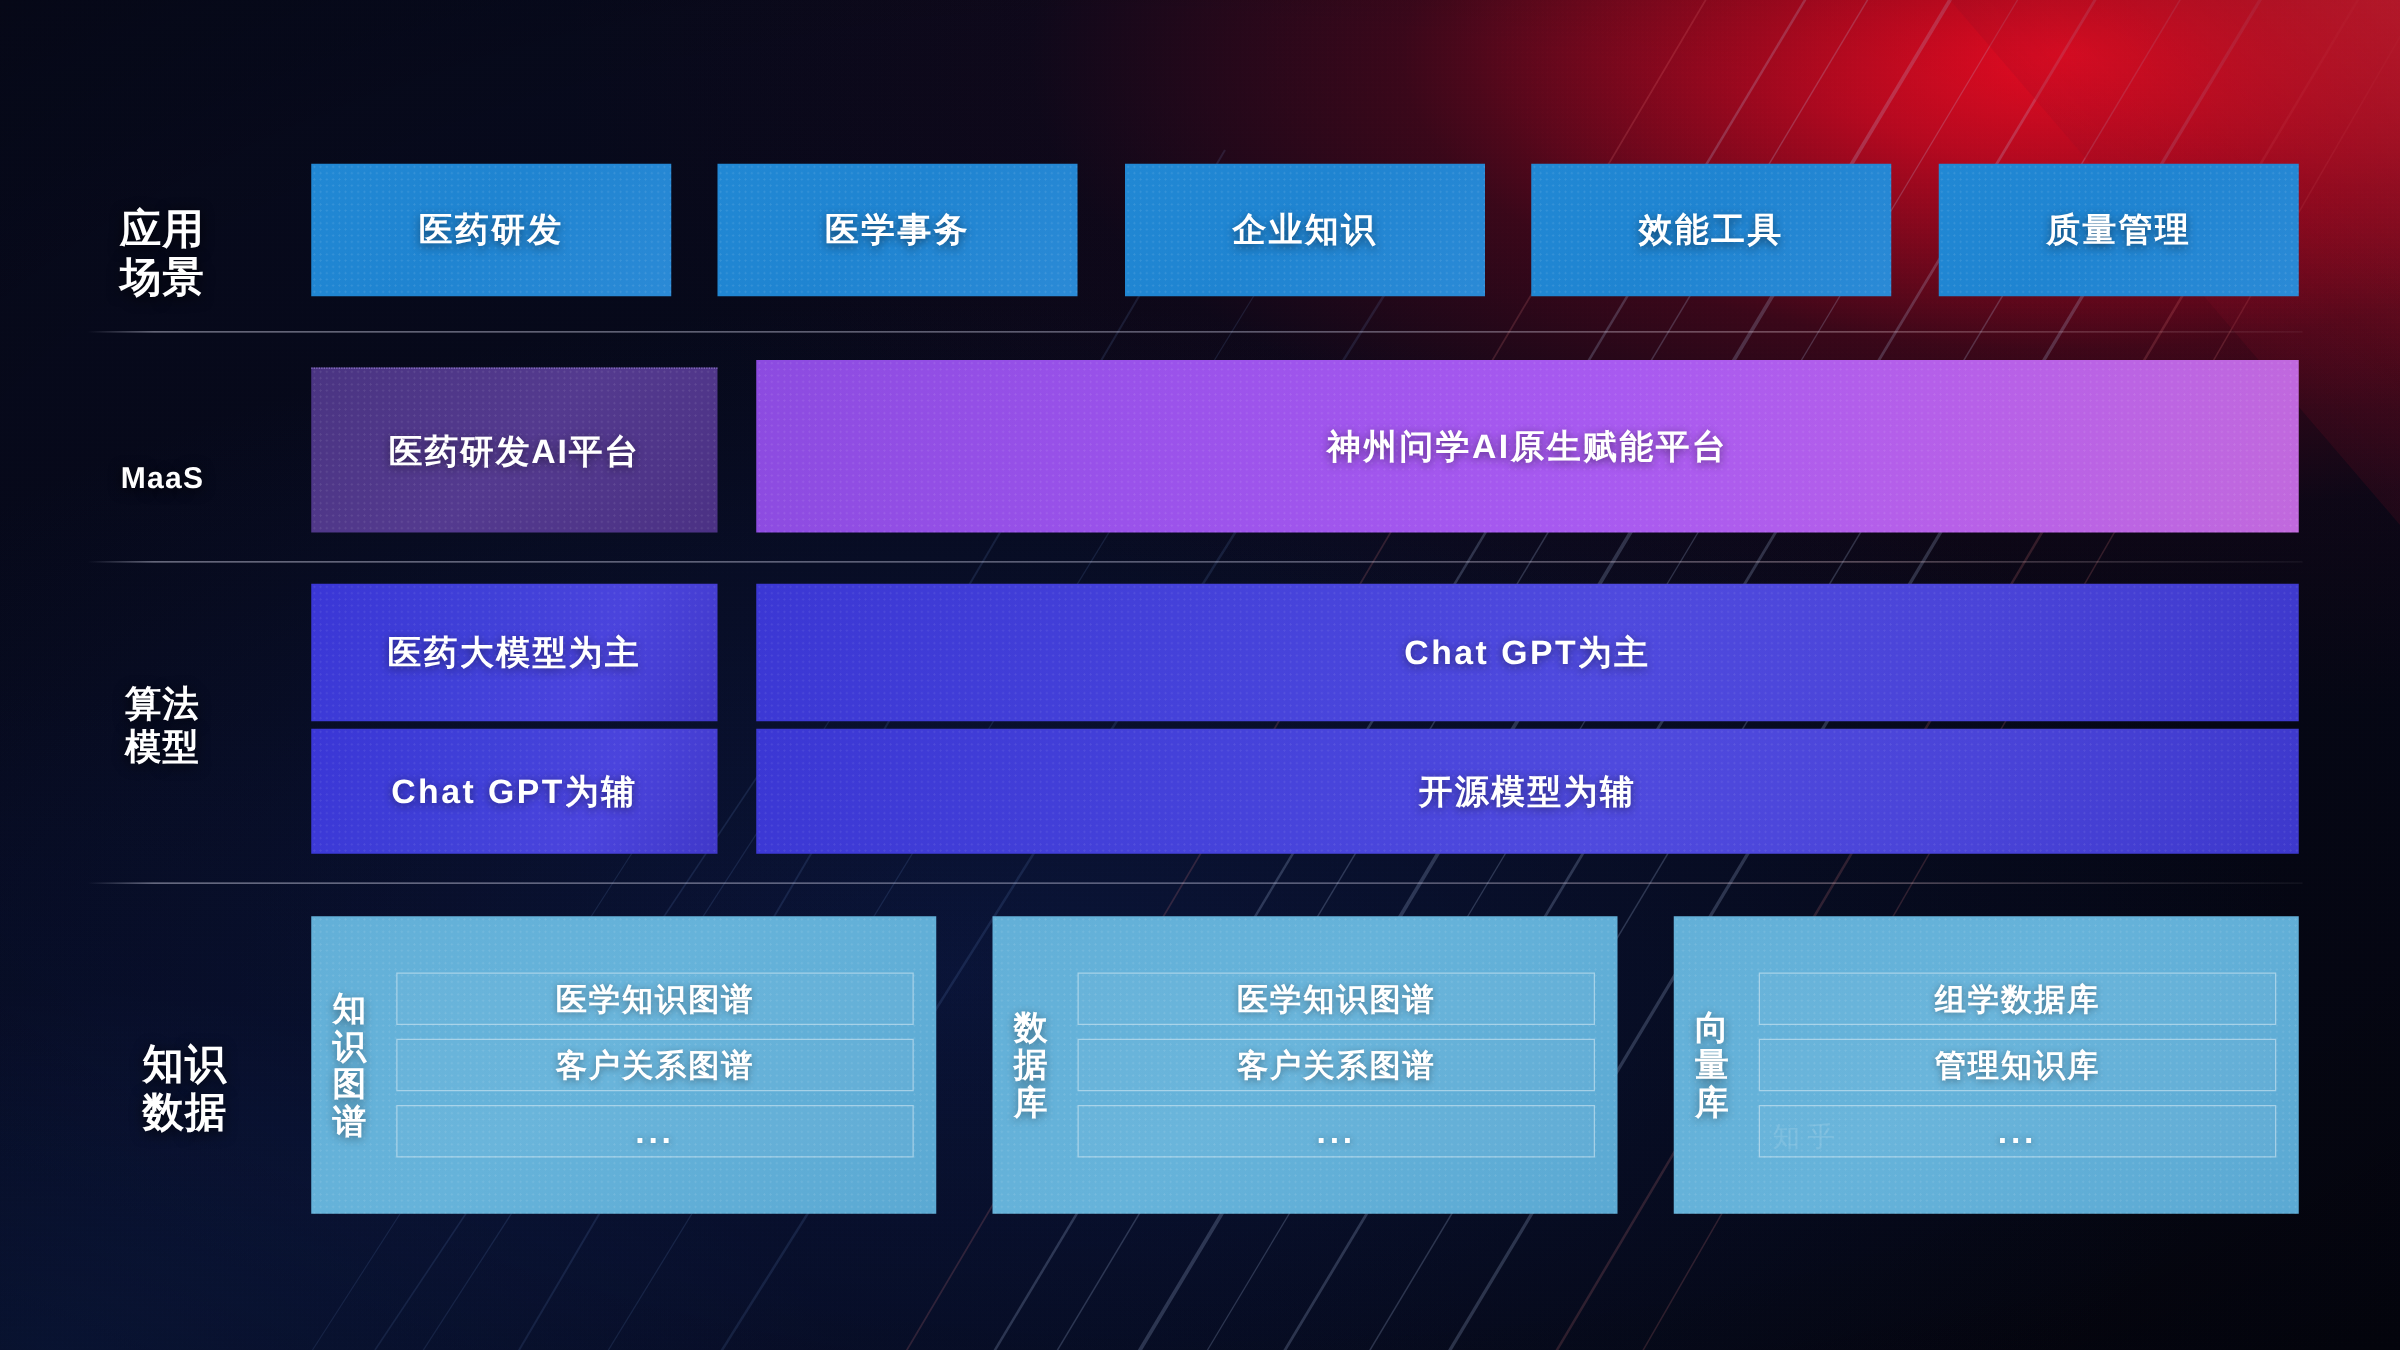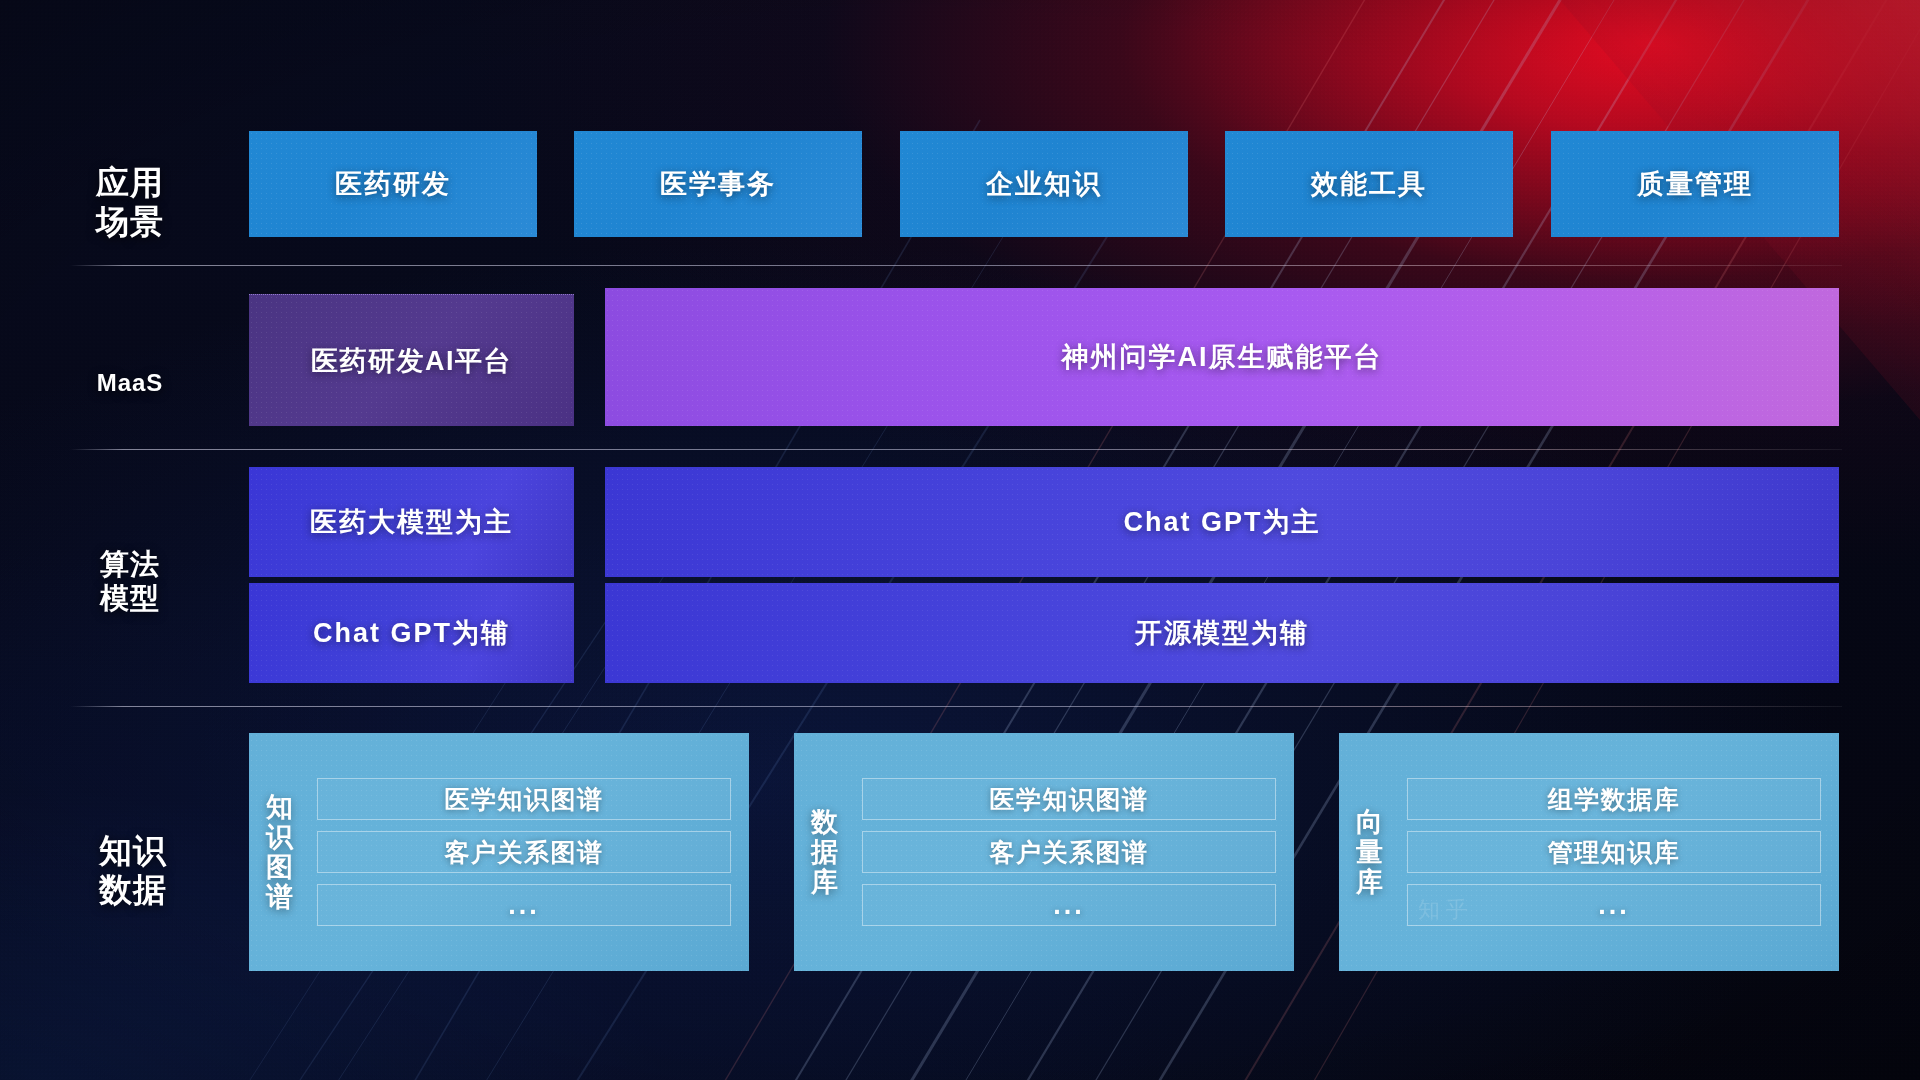--- a/index.html
+++ b/index.html
@@ -247,21 +247,21 @@
 
   <div class="cell algo-box" style="left:249px;top:583px;width:325px;height:100px;">
     <span>Chat GPT为辅</span>
   </div>
   <div class="cell algo-box wide" style="left:605px;top:583px;width:1234px;height:100px;">
     <span>开源模型为辅</span>
   </div>
 
   <div class="divider" style="left:70px;top:706px;width:1772px;"></div>
 
-  <div class="row-label" style="left:73px;top:800px;width:120px;font-size:33px;">知识
+  <div class="row-label" style="left:88px;top:800px;width:120px;font-size:33px;">知识
 数据</div>
 
   <div class="kgroup" style="left:249px;top:733px;width:500px;height:238px;">
     <div class="kgroup-title">知
 识
 图
 谱</div>
     <div class="kgroup-items">
       <div class="kitem">医学知识图谱</div>
       <div class="kitem">客户关系图谱</div>

